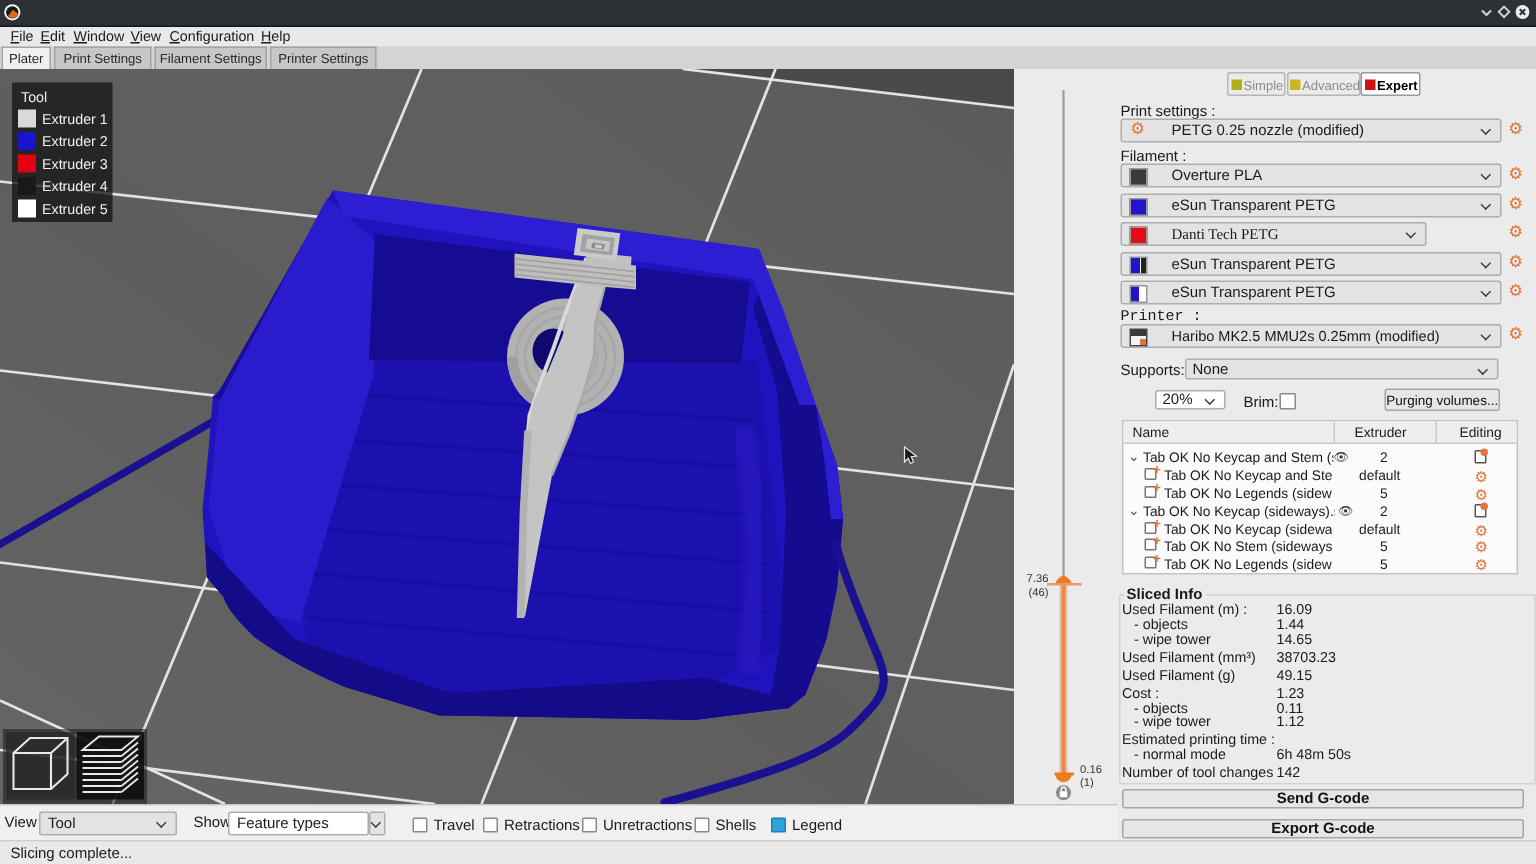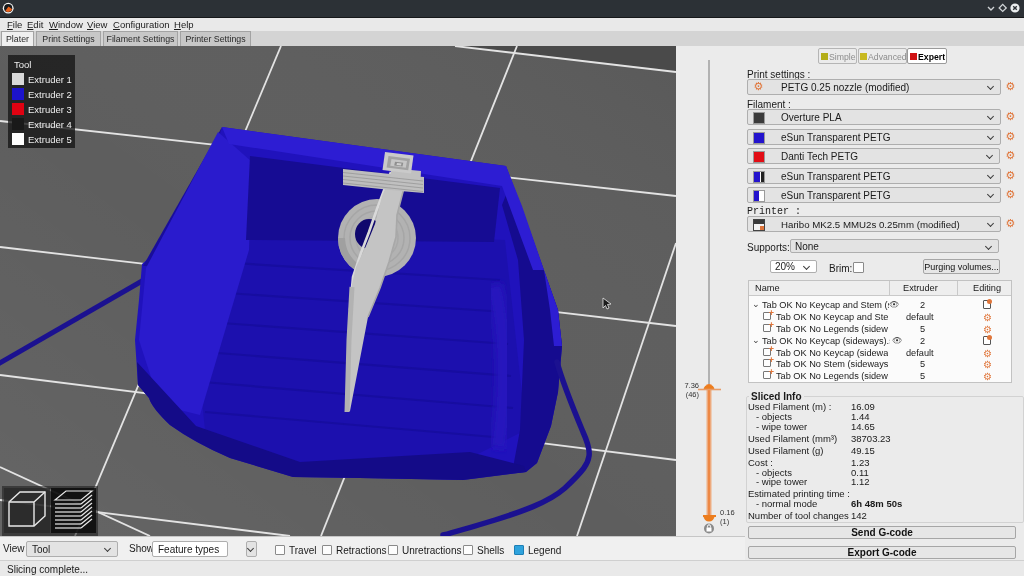--- a/index.html
+++ b/index.html
@@ -238,21 +238,21 @@
         <span class="txt">Overture PLA</span>
         <span class="chev"></span>
     </div>
     <span class="gear" style="left:328px; top:64px;">⚙</span>
     <div class="combo" style="left:71px; top:82.5px; width:254px; height:16px;">
       <span class="sq" style="background:#2313cd;"></span>
         <span class="txt">eSun Transparent PETG</span>
         <span class="chev"></span>
     </div>
     <span class="gear" style="left:328px; top:83.5px;">⚙</span>
-    <div class="combo" style="left:71px; top:102px; width:253px; height:16px;">
+    <div class="combo" style="left:71px; top:102px; width:204px; height:16px;font-family:Liberation Serif, serif;">
       <span class="sq" style="background:#e20d15;"></span>
         <span class="txt">Danti Tech PETG</span>
         <span class="chev"></span>
     </div>
     <span class="gear" style="left:328px; top:103px;">⚙</span>
     <div class="combo" style="left:71px; top:121.5px; width:254px; height:16px;">
       <span class="sq" style="background:linear-gradient(90deg,#2313cd 60%,#fff 60%,#fff 68%,#222 68%);"></span>
         <span class="txt">eSun Transparent PETG</span>
         <span class="chev"></span>
     </div>
@@ -355,34 +355,34 @@
     <div class="si-l" style="left:72px; top:398.5px;">Used Filament (g)</div>
       <div class="si-v" style="top:398.5px;">49.15</div>
     <div class="si-l" style="left:72px; top:410.5px;">Cost :</div>
       <div class="si-v" style="top:410.5px;">1.23</div>
     <div class="si-l" style="left:80px; top:420.5px;">- objects</div>
       <div class="si-v" style="top:420.5px;">0.11</div>
     <div class="si-l" style="left:80px; top:430px;">- wipe tower</div>
       <div class="si-v" style="top:430px;">1.12</div>
     <div class="si-l" style="left:72px; top:442px;">Estimated printing time :</div>
     <div class="si-l" style="left:80px; top:452px;">- normal mode</div>
-      <div class="si-v" style="top:452px;font-weight:bold;">6h 48m 50s</div>
+      <div class="si-v" style="top:452px;">6h 48m 50s</div>
     <div class="si-l" style="left:72px; top:464px;">Number of tool changes</div>
       <div class="si-v" style="top:464px;">142</div>
     <div class="btn" style="left:72px; top:480px; width:268px; height:13px; line-height:12px; font-weight:bold;">Send G-code</div>
     <div class="btn" style="left:72px; top:500px; width:268px; height:13px; line-height:12px; font-weight:bold;">Export G-code</div>
   </div>
   <div id="btoolbar">
     <span class="abs" style="left:3px; top:6px;">View</span>
     <div class="combo" style="left:26px; top:4px; width:92px; height:16px;">
         <span style="position:absolute; left:5px; top:2px;">Tool</span>
         <span class="chev"></span>
       </div>
     <span class="abs" style="left:129px; top:6px;">Show</span>
-    <div class="combo" style="left:152px; top:4px; width:76px; height:16px; background:#fff;">
+    <div class="combo" style="left:152px; top:4px; width:94px; height:16px; background:#fff;">
         <span style="position:absolute; left:5px; top:2px;">Feature types</span>
       </div>
     <div class="combo" style="left:246px; top:4px; width:11px; height:16px;">
         <span class="chev" style="right:3px;"></span>
       </div>
     <div class="cb" style="left:275px;"></div>
       <span class="abs" style="left:289px; top:8px;">Travel</span>
     <div class="cb" style="left:322px;"></div>
       <span class="abs" style="left:336px; top:8px;">Retractions</span>
     <div class="cb" style="left:388px;"></div>

